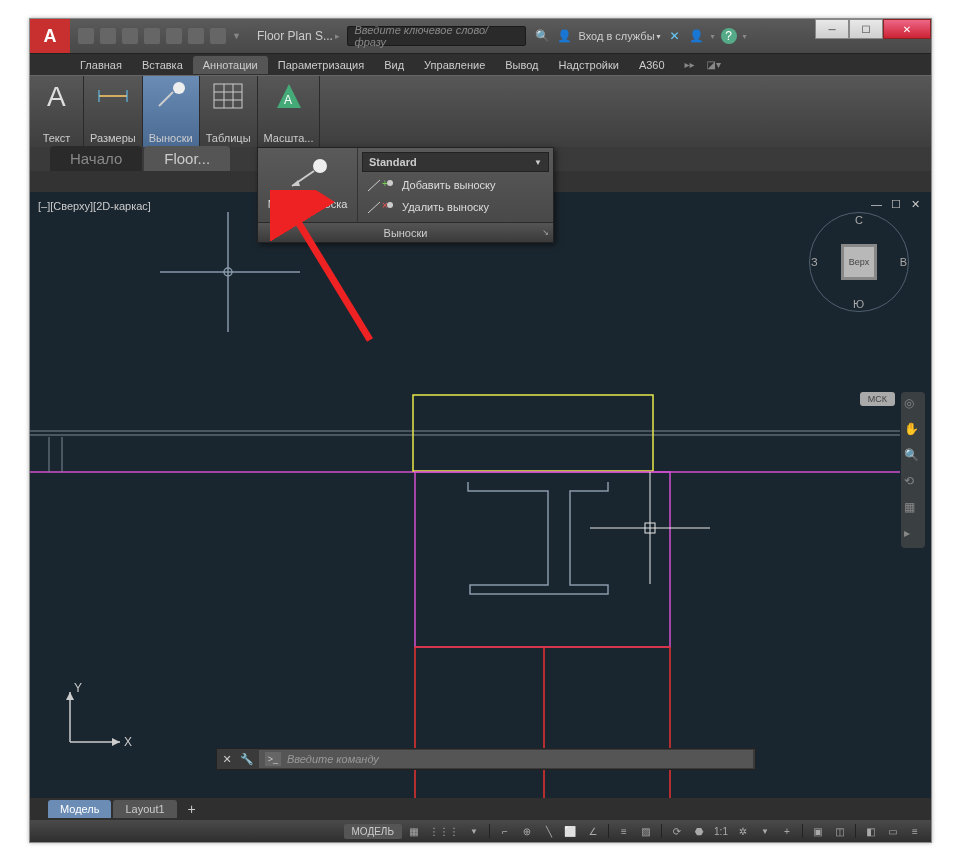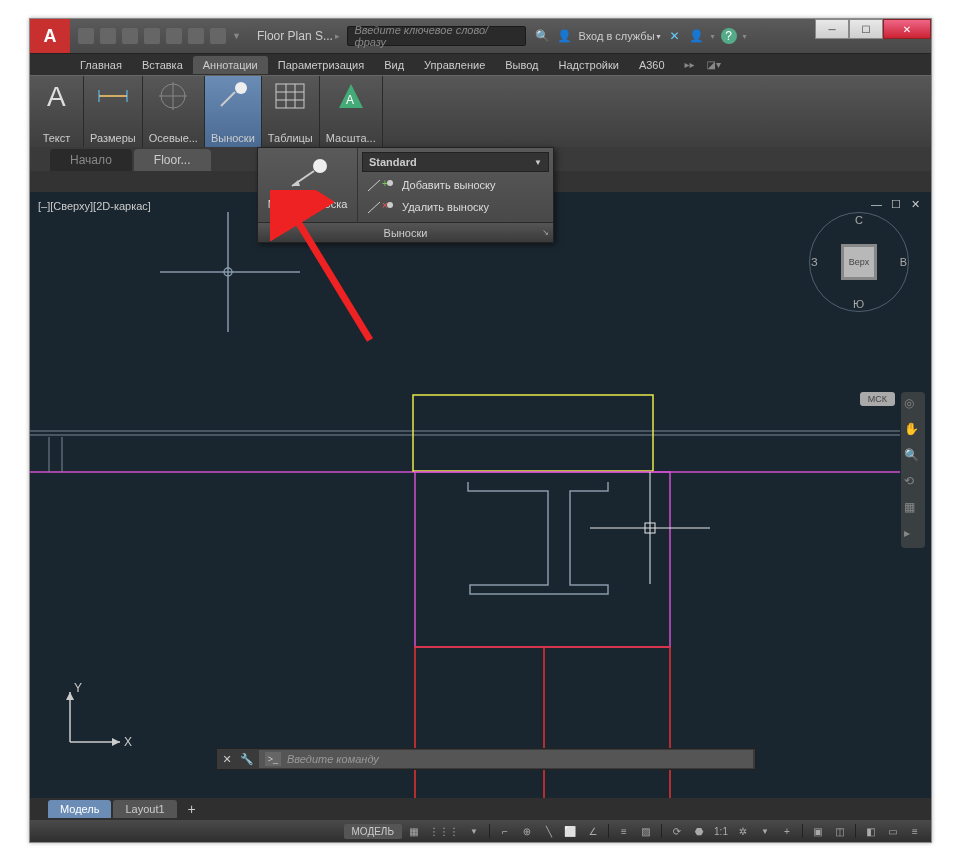--- a/index.html
+++ b/index.html
@@ -32,21 +32,21 @@
   
   
   .ribbon-panel { height: 72px; background: linear-gradient(#575757, #3e3e3e); border-top: 1px solid #666; display: flex; }
   .panel-group { border-right: 1px solid #2a2a2a; padding: 2px 6px 0; display: flex; flex-direction: column; align-items: center; justify-content: space-between; min-width: 54px; }
   .panel-icon { width: 36px; height: 36px; display: flex; align-items: center; justify-content: center; }
   .panel-label { color: #ccc; font-size: 11px; padding-bottom: 3px; text-align: center; }
   .panel-group.active { background: linear-gradient(#6a8cb5, #4a6a92); }
   
   
   .file-tabs { height: 24px; background: #3a3a3a; display: flex; align-items: flex-end; padding-left: 20px; }
-  .file-tab { padding: 4px 20px; background: #2a2a2a; color: #888; font-size: 12px; border-radius: 4px 4px 0 0; margin-right: 2px; }
+  .file-tab { padding: 4px 20px; background: #2a2a2a; color: #888; font-size: 15px; border-radius: 4px 4px 0 0; margin-right: 2px; }
   .file-tab.active { background: #555; color: #ccc; }
   
   
   .leader-popup { position: absolute; left: 227px; top: 128px; width: 297px; background: linear-gradient(#5a5a5a, #444); border: 1px solid #222; box-shadow: 2px 2px 6px rgba(0,0,0,0.5); z-index: 10; }
   .popup-body { display: flex; }
   .popup-left { width: 100px; padding: 8px 4px; border-right: 1px solid #333; display: flex; flex-direction: column; align-items: center; }
   .popup-icon { width: 48px; height: 36px; margin-bottom: 6px; }
   .popup-left-label { color: #ddd; font-size: 11px; }
   .popup-right { flex: 1; padding: 4px; }
   .popup-combo { background: #333; border: 1px solid #222; height: 20px; color: #ccc; font-size: 11px; padding: 0 6px; display: flex; align-items: center; justify-content: space-between; margin-bottom: 2px; font-weight: bold; }
@@ -174,30 +174,20 @@
     </div>
     <div class="panel-group">
       <div class="panel-icon">
           <svg width="36" height="32">
             <line x1="4" y1="16" x2="32" y2="16" stroke="#fc6" stroke-width="1.5"></line>
             <line x1="4" y1="10" x2="4" y2="22" stroke="#6cf"></line>
             <line x1="32" y1="10" x2="32" y2="22" stroke="#6cf"></line>
           </svg>
         </div>
       <div class="panel-label">Размеры</div>
-    </div>
-    <div class="panel-group">
-      <div class="panel-icon">
-          <svg width="32" height="32">
-            <circle cx="16" cy="16" r="12" fill="none" stroke="#888"></circle>
-            <line x1="16" y1="2" x2="16" y2="30" stroke="#888"></line>
-            <line x1="2" y1="16" x2="30" y2="16" stroke="#888"></line>
-          </svg>
-        </div>
-      <div class="panel-label">Осевые...</div>
     </div>
     <div class="panel-group active">
       <div class="panel-icon">
           <svg width="36" height="32">
             <circle cx="26" cy="8" r="6" fill="#eee"></circle>
             <line x1="20" y1="12" x2="6" y2="26" stroke="#ccc" stroke-width="2"></line>
           </svg>
         </div>
       <div class="panel-label">Выноски</div>
     </div>

